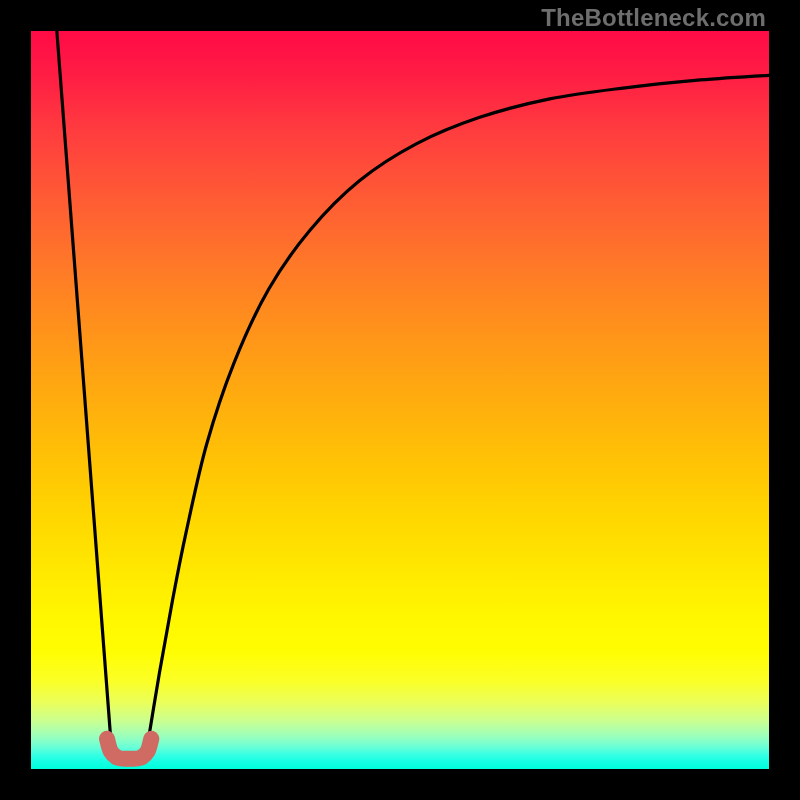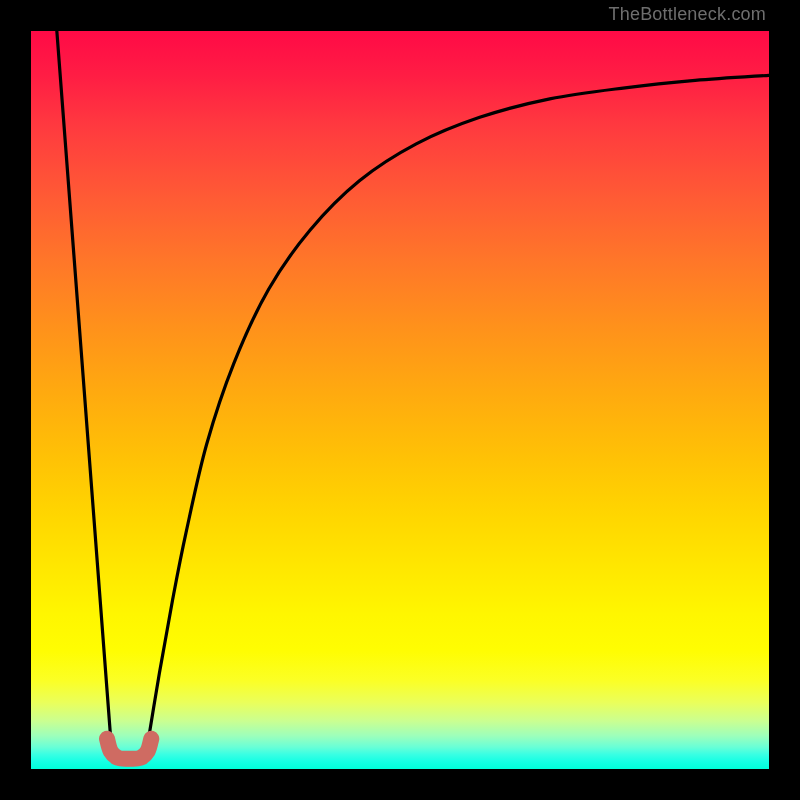--- a/index.html
+++ b/index.html
@@ -52,22 +52,22 @@
       #3affe3 98%,
       #15ffe4 99%,
       #00ffda 100%
     );
   }
   .watermark {
     position: absolute;
     top: 4px;
     right: 34px;
     color: #6e6e6e;
-    font-size: 18px;
-    font-weight: 400;
+    font-size: 24px;
+    font-weight: 700;
     letter-spacing: 0.2px;
     user-select: none;
   }
   svg.curves {
     position: absolute;
     inset: 0;
     width: 738px;
     height: 738px;
   }
   .curve {

